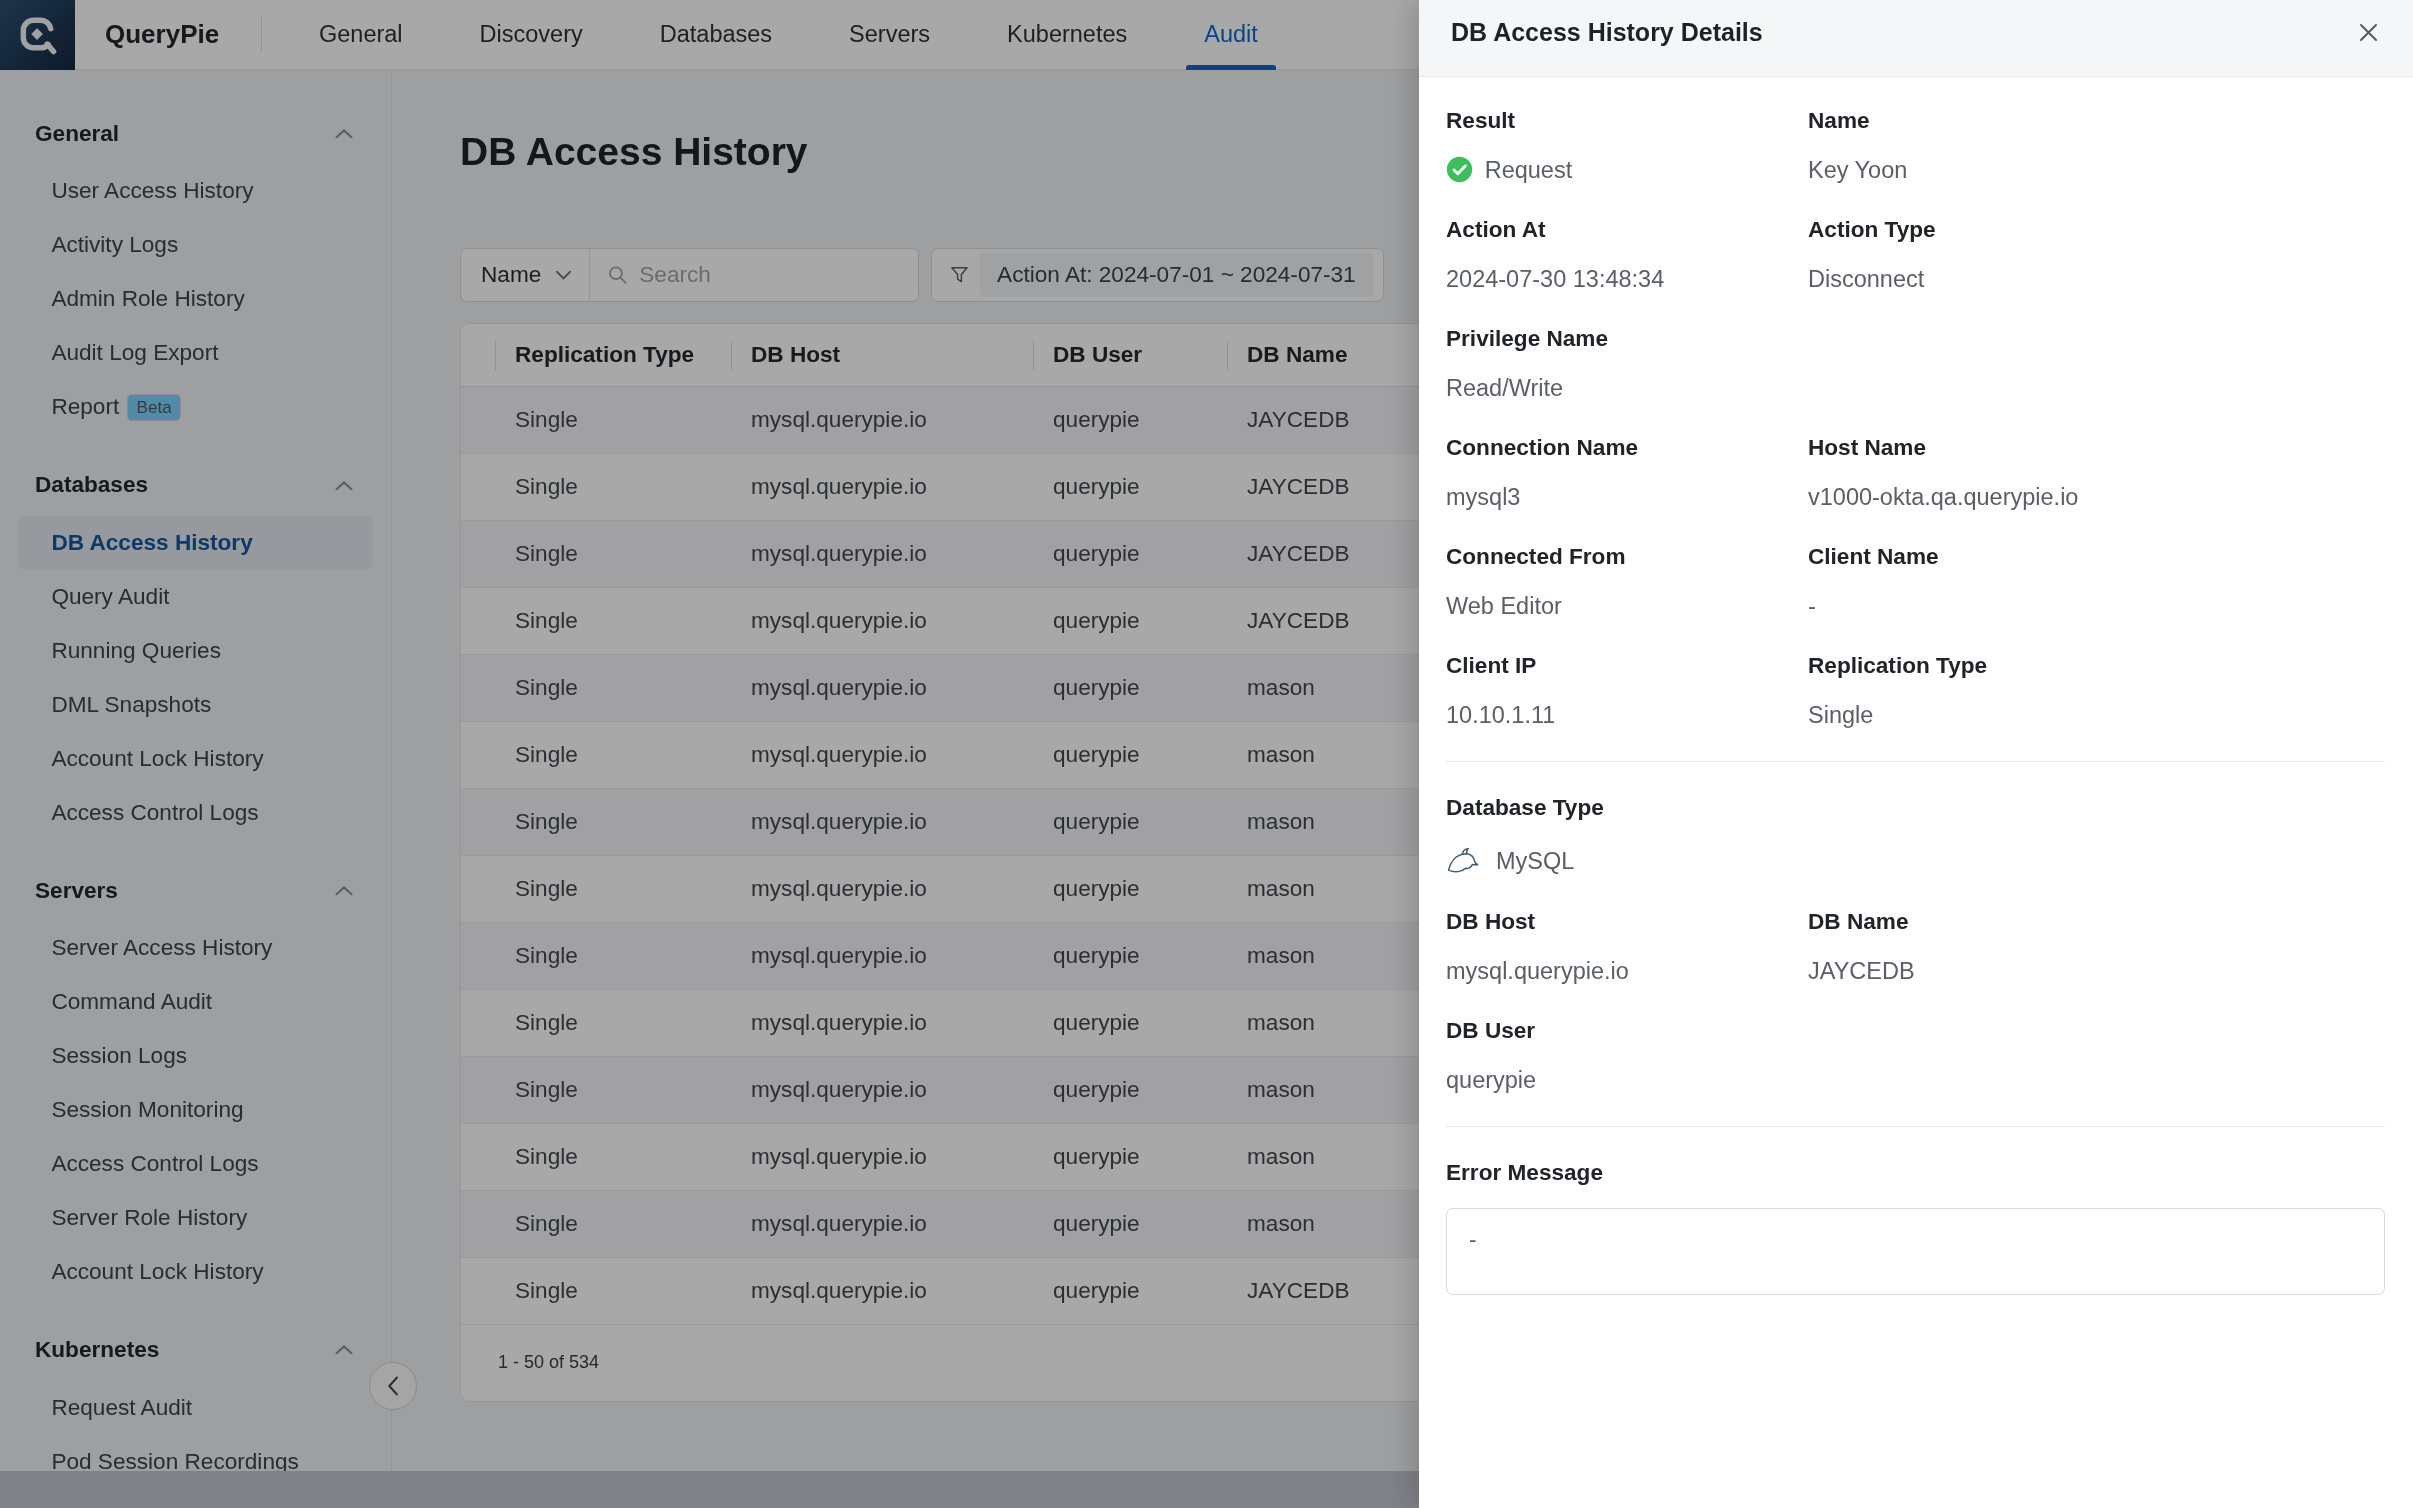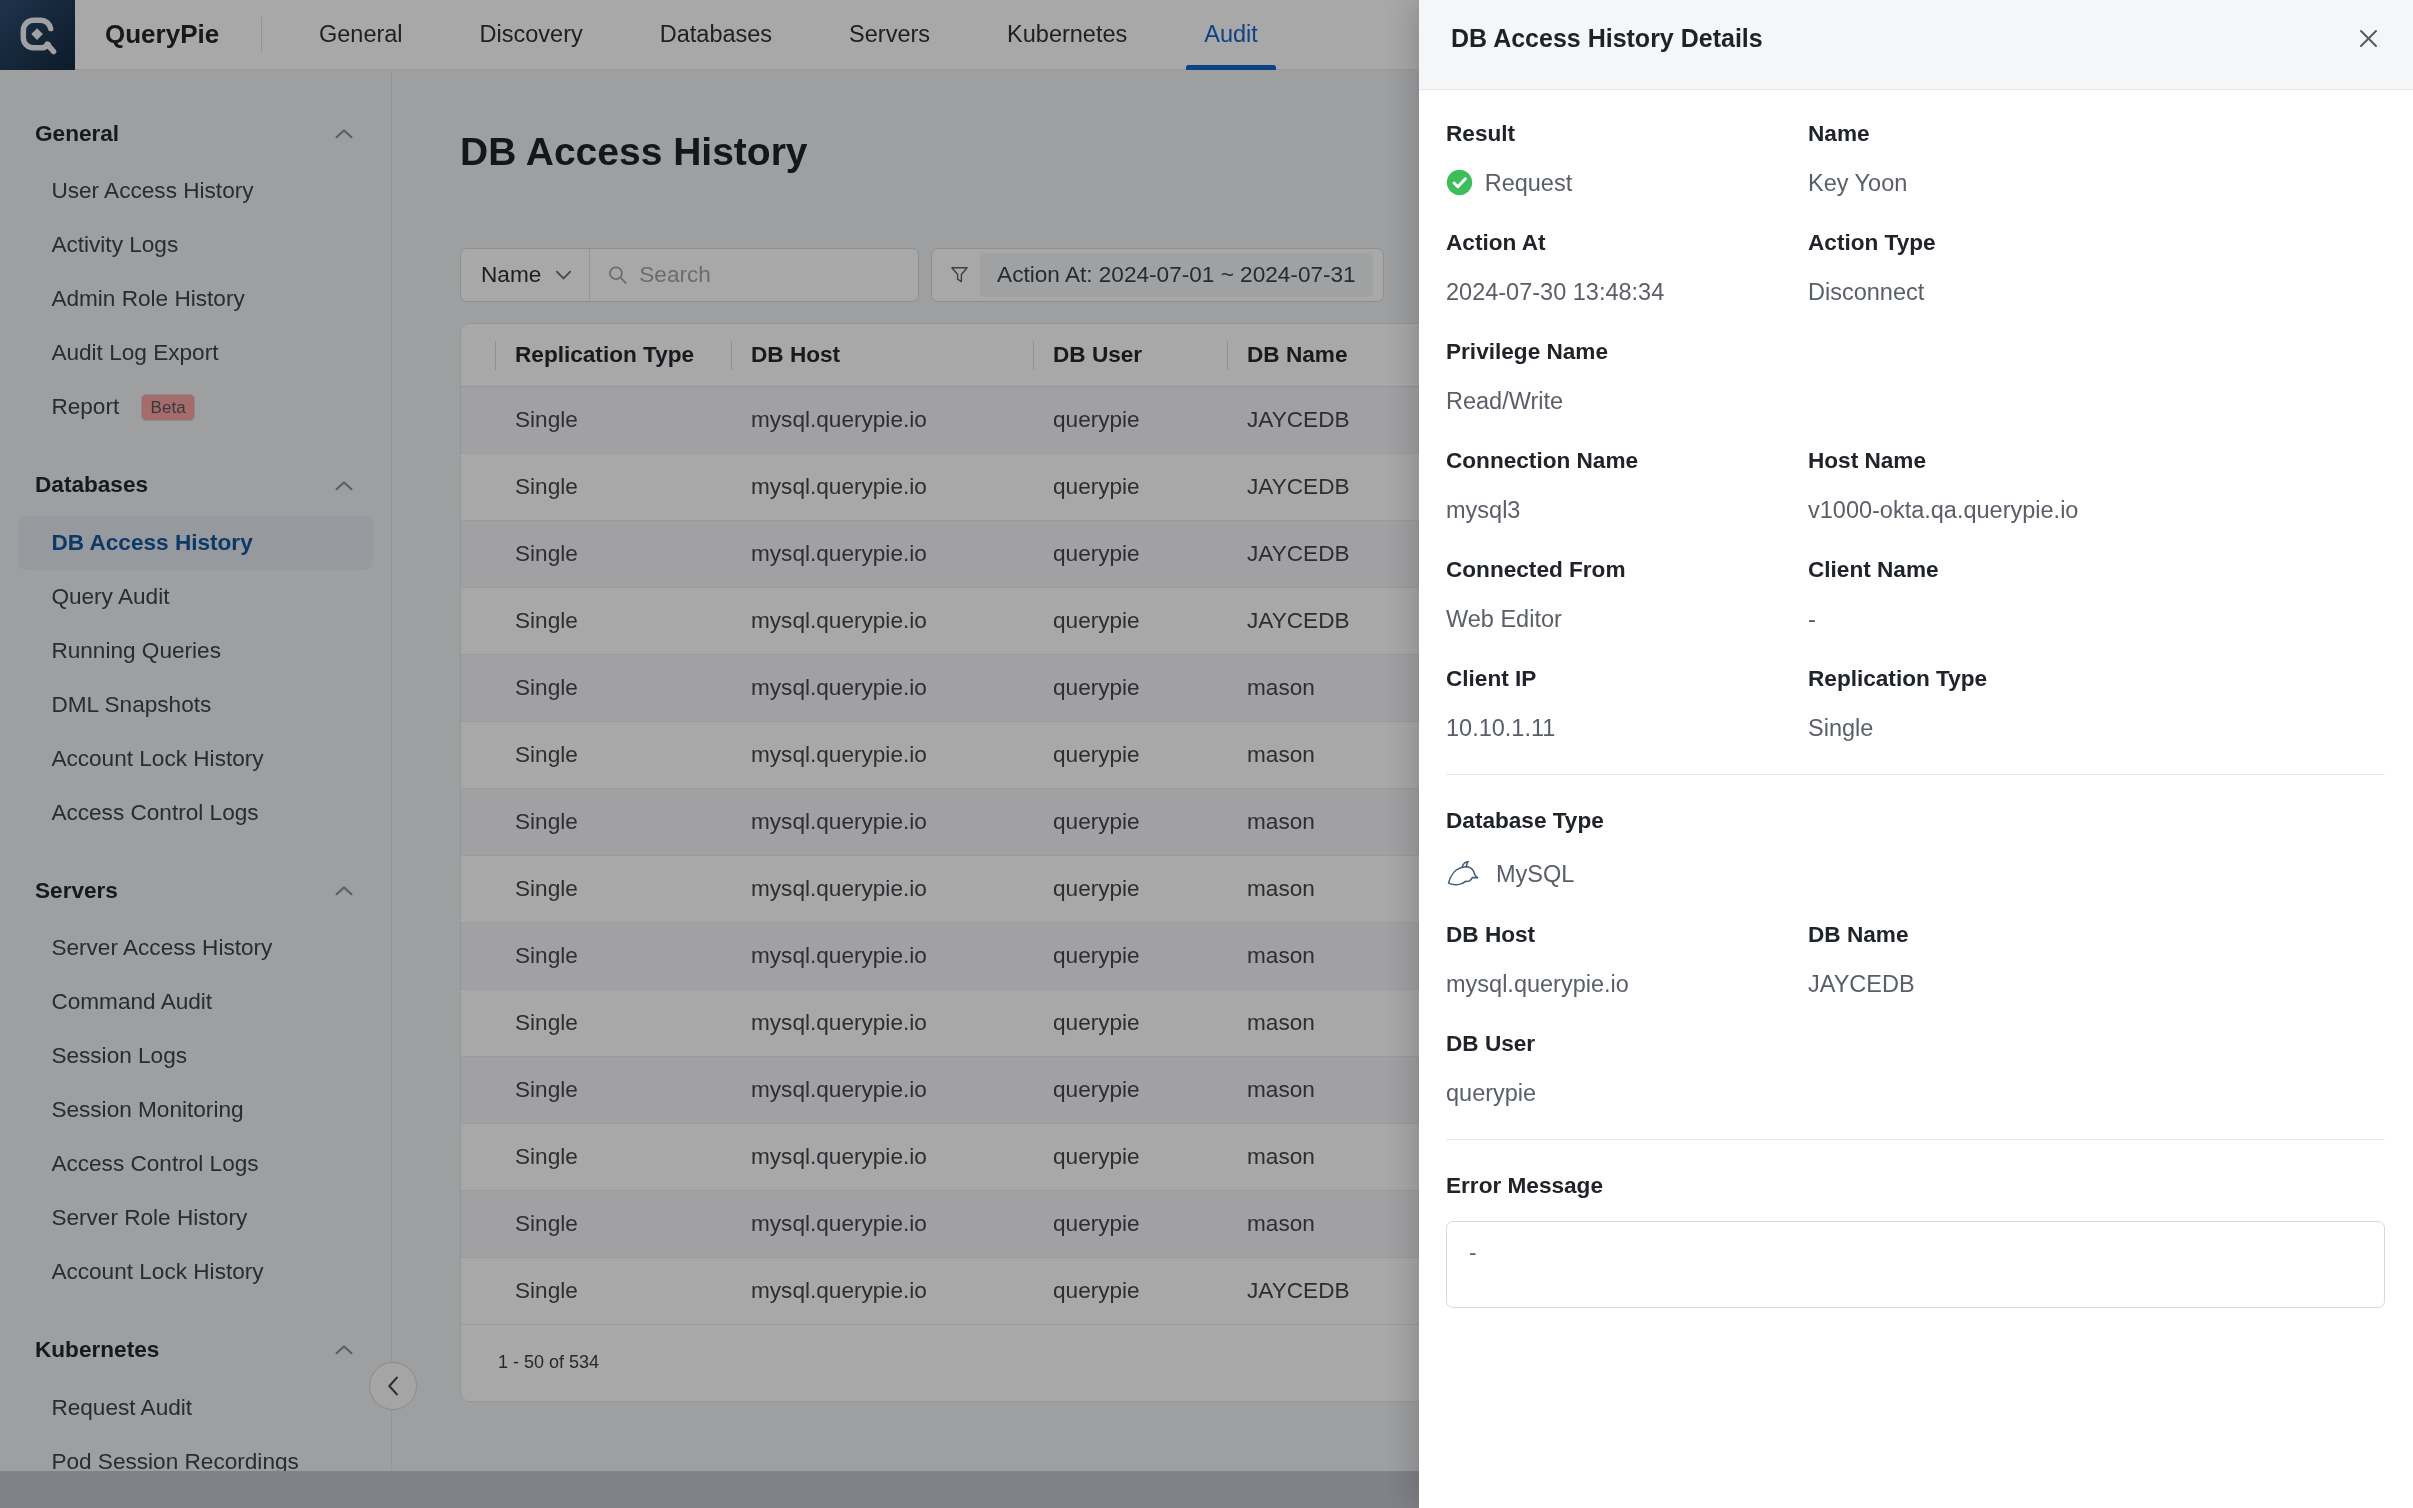--- a/index.html
+++ b/index.html
@@ -19,21 +19,21 @@
   .nav-tabs{display:flex;height:70px;align-items:center;}
   .nav-tab{font-size:23.5px;font-weight:500;color:#2E3238;padding:0 20px;height:70px;display:flex;align-items:center;position:relative;margin-right:37px;cursor:pointer;}
   .nav-tab.active{color:#1467C8;justify-content:center;}
   .nav-tab.active::after{content:"";position:absolute;left:1.7px;right:1.7px;bottom:-0.8px;height:5px;background:#1467C8;border-radius:2.5px 2.5px 0 0;}
   
   .sidebar{position:absolute;top:70px;left:0;bottom:37px;width:392px;background:#F0F1F3;border-right:0.8px solid #E0E2E5;padding-top:47px;overflow:hidden;z-index:10;}
   .side-section + .side-section{margin-top:34px;}
   .side-header{height:34px;padding:0 37px 0 35px;display:flex;align-items:center;justify-content:space-between;margin-bottom:13.4px;font-size:22.6px;font-weight:700;color:#23262B;}
   .side-item{margin:0 18.4px;padding-left:33px;height:54px;border-radius:8.4px;font-size:22.6px;color:#3F434A;display:flex;align-items:center;cursor:pointer;}
   .side-item.selected{background:#E4E8EE;color:#15579F;font-weight:600;}
-  .beta{display:inline-block;margin-left:22px;font-size:17px;line-height:1;color:#55585E;background:#fca5a5;border:0.8px solid #D4D6D9;border-radius:5px;padding:4.2px 8.4px;font-weight:400;}
+  .beta{display:inline-block;margin-left:8px;font-size:17px;line-height:1;color:#55585E;background:#7dd3fc;border:0.8px solid #D4D6D9;border-radius:5px;padding:4.2px 8.4px;font-weight:400;}
   
   .main{position:absolute;left:393px;top:70px;right:0;bottom:37px;background:#F0F1F3;padding:59px 0 0 67px;overflow:hidden;z-index:1;}
   .page-title{font-size:39px;font-weight:700;color:#1F2227;line-height:45px;}
   .filter-row{margin-top:74px;display:flex;gap:11.7px;height:54px;}
   .search-group{display:flex;align-items:stretch;border:0.8px solid #D7D9DD;background:#fff;border-radius:6.7px;width:459px;}
   .name-seg{display:flex;align-items:center;gap:13.4px;padding:0 17px 0 20px;border-right:0.8px solid #E2E4E7;font-size:22.6px;color:#2B2E33;cursor:pointer;}
   .search-seg{flex:1;display:flex;align-items:center;gap:11.7px;padding:0 17px;}
   .search-seg input{border:none;outline:none;background:transparent;font-size:22.6px;color:#2B2E33;width:100%;font-family:"Liberation Sans",sans-serif;}
   .search-seg input::placeholder{color:#A0A5AC;}
   .actionat{display:flex;align-items:center;gap:11px;border:0.8px solid #D7D9DD;background:#fff;border-radius:6.7px;padding:0 10px 0 18.4px;width:453px;cursor:pointer;}
@@ -48,21 +48,21 @@
   td{height:67px;font-size:22.6px;color:#44474D;border-bottom:0.8px solid #EBECEE;padding-left:20px;background:#fff;}
   td:nth-of-type(1){padding-left:54px;}
   tbody tr:nth-of-type(odd) td{background:#F4F5F7;}
   .pagination{height:76px;display:flex;align-items:center;padding-left:37px;font-size:18px;color:#3A3D42;background:#fff;}
   
   .collapse-btn{position:absolute;left:369px;top:1362px;width:48px;height:48px;border-radius:50%;background:#FBFBFC;border:0.8px solid #D2D4D8;display:flex;align-items:center;justify-content:center;z-index:20;cursor:pointer;}
   .bottom-strip{position:absolute;left:0;right:0;bottom:0;height:37px;background:#C2C6CE;z-index:5;}
   .overlay{position:absolute;inset:0;background:rgba(0,0,0,0.34);z-index:40;}
   
   .panel{position:absolute;top:0;right:0;width:994px;height:1508px;background:#fff;z-index:60;box-shadow:-8.4px 0 25px rgba(21,24,28,0.18);display:flex;flex-direction:column;}
-  .panel-header{height:90px;background:#F5F6F8;border-bottom:0.8px solid #E5E6E9;display:flex;align-items:center;justify-content:space-between;padding:0 25px 12px 32px;flex:none;}
+  .panel-header{height:77px;background:#F5F6F8;border-bottom:0.8px solid #E5E6E9;display:flex;align-items:center;justify-content:space-between;padding:0 25px 12px 32px;flex:none;}
   .panel-title{font-size:25px;font-weight:600;color:#1F2126;}
   .close-btn{width:40px;height:40px;display:flex;align-items:center;justify-content:center;cursor:pointer;color:#565A61;}
   .panel-body{padding:30px 28.5px 0 27px;flex:1;overflow:hidden;}
   .field-row{display:grid;grid-template-columns:362px 1fr;margin-bottom:32px;}
   .f-label{font-size:22.6px;font-weight:600;color:#202328;line-height:28.5px;margin-bottom:20px;}
   .f-value{font-size:23.5px;color:#5A5E66;line-height:28.5px;display:flex;align-items:center;gap:11.7px;}
   .f-value.tall{height:37px;gap:15px;}
   .p-divider{border-top:0.8px solid #E9EAEC;margin-bottom:32px;}
   .db-type-row{margin-bottom:28.5px;}
   .error-box{border:0.8px solid #D7D9DD;border-radius:6.7px;height:87px;padding:18.4px 22px;font-size:22.6px;color:#5A5E66;margin-top:0;}

